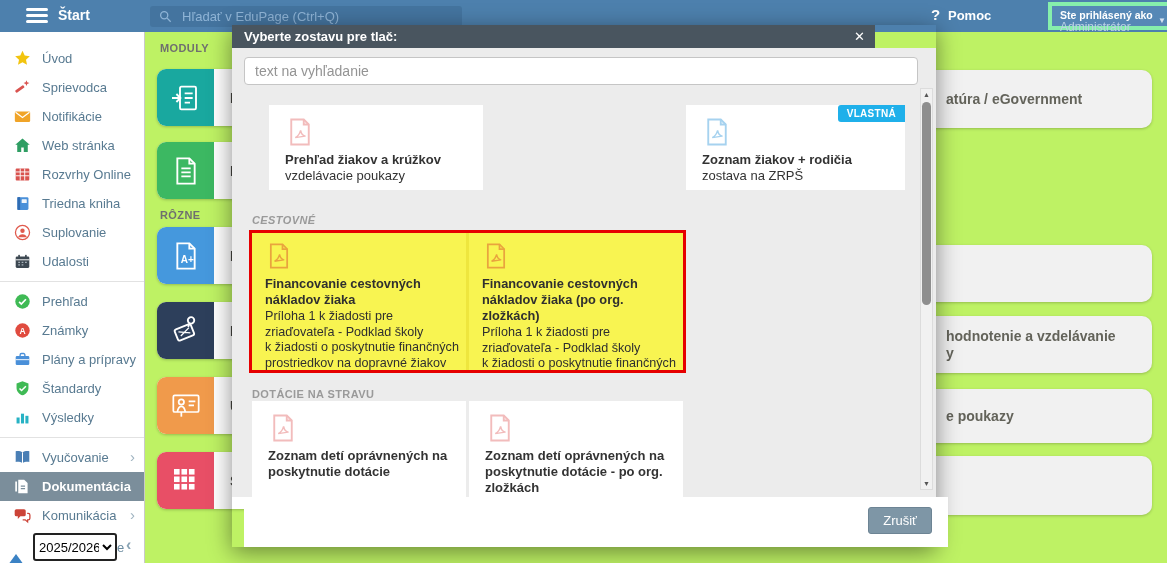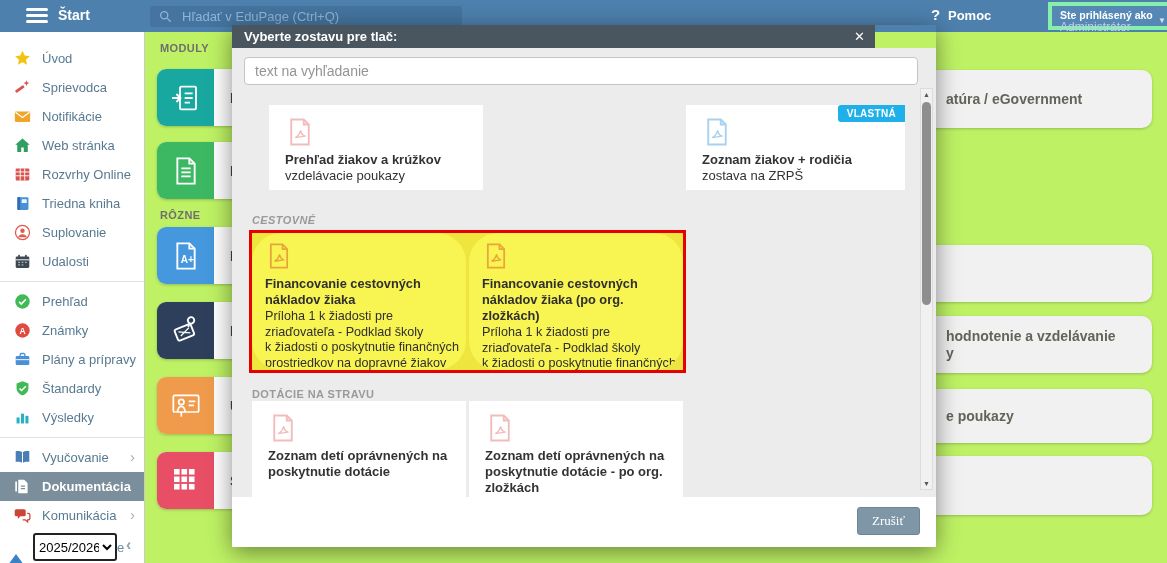--- a/index.html
+++ b/index.html
@@ -51,33 +51,33 @@
   .mbody{position:absolute;left:0;top:23px;width:704px;height:449px;background:#ececec;overflow:hidden;}
   .msearch{position:absolute;left:12px;top:9px;width:674px;height:28px;background:#fff;border:1px solid #c5c5c5;border-radius:4px;box-sizing:border-box;font-size:14px;color:#444;padding:0 10px;outline:none;font-family:inherit;}
   .msearch::placeholder{color:#949494;}
   .rtile{position:absolute;background:#fff;box-sizing:border-box;padding:12px 10px 0 16px;cursor:pointer;overflow:hidden;}
   .rtile svg{display:block;margin-bottom:5px;}
   .rtitle{font-size:13px;font-weight:bold;color:#333;line-height:16px;}
   .rsub{font-size:13px;color:#333;line-height:16px;}
   .badge{position:absolute;right:0;top:0;background:#1fb0ea;color:#fff;font-size:10px;font-weight:bold;padding:3px 9px 3px 9px;border-radius:3px 0 0 3px;letter-spacing:.3px;}
   .msec{position:absolute;font-size:11px;font-weight:bold;color:#9a9a9a;letter-spacing:.4px;}
   .ywrap{position:absolute;left:17px;top:182px;width:437px;height:143px;border:3px solid #e60000;background:#eee63e;box-sizing:border-box;display:flex;gap:3px;cursor:pointer;}
-  .ytile{flex:1 1 0;background:#f8f451;box-sizing:border-box;padding:9px 6px 0 13px;overflow:hidden;border-radius:29px;}
+  .ytile{flex:1 1 0;background:#f8f451;box-sizing:border-box;padding:9px 6px 0 13px;overflow:hidden;}
   .ytile svg{display:block;margin-bottom:6px;}
   .ytitle{font-size:12.8px;font-weight:bold;color:#2f2f2f;line-height:16px;margin-bottom:1px;}
   .ydesc{font-size:12.6px;color:#2f2f2f;line-height:15.5px;white-space:pre-line;}
   .pdf-pink{color:#f2bcbc;}
   .pdf-blue{color:#a6d2ef;}
   .pdf-orange{color:#e9a43e;}
   .scrollbar{position:absolute;left:688px;top:40px;width:13px;height:402px;background:#f1f1f1;border:1px solid #dcdcdc;box-sizing:border-box;}
   .sb-up,.sb-down{position:absolute;left:0;width:11px;height:11px;font-size:7px;color:#555;text-align:center;line-height:11px;cursor:pointer;}
   .sb-up{top:0;}
   .sb-down{bottom:0;}
   .sb-thumb{position:absolute;left:1px;top:13px;width:9px;height:203px;background:#8e8e8e;border-radius:5px;cursor:pointer;}
-  .mfooter{position:absolute;left:0;top:472px;width:704px;height:50px;background:#fff;font-family:Liberation Serif, serif;}
+  .mfooter{position:absolute;left:12px;top:472px;width:704px;height:50px;background:#fff;}
   .cancel-btn{position:absolute;right:16px;top:10px;background:#7e96a6;border:1px solid #6d8494;color:#fff;font-size:13px;padding:5px 14px;border-radius:3px;cursor:pointer;font-family:inherit;}
 </style>
 </head>
 <body>
 
 <div class="screen">
 
   <div class="topbar">
     <div class="hamburger">
         <span></span>

